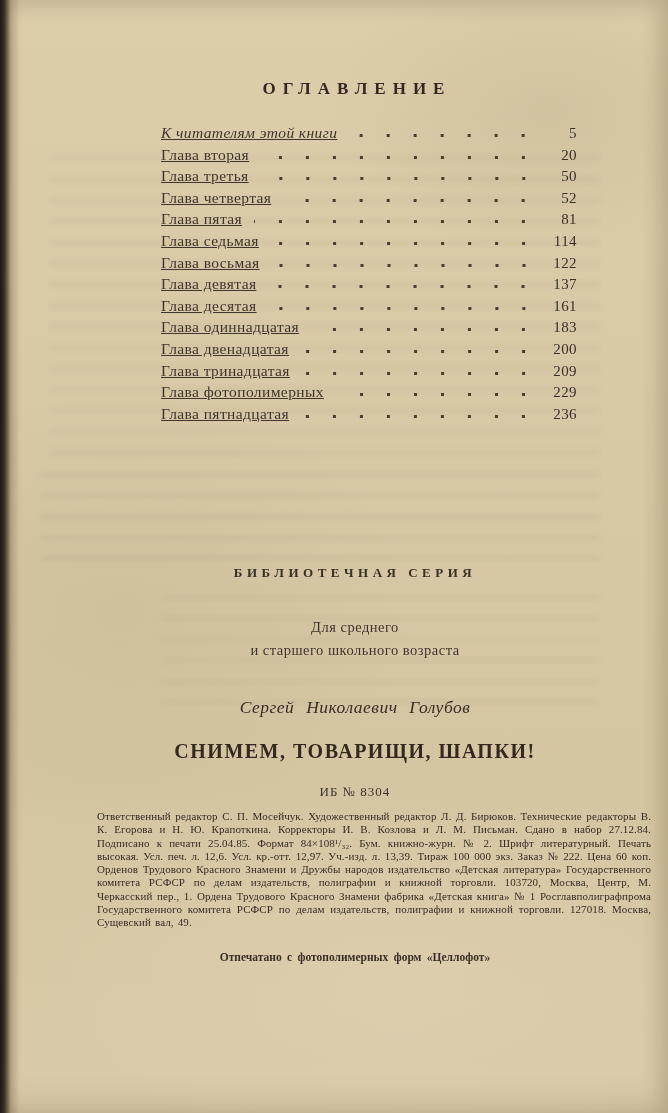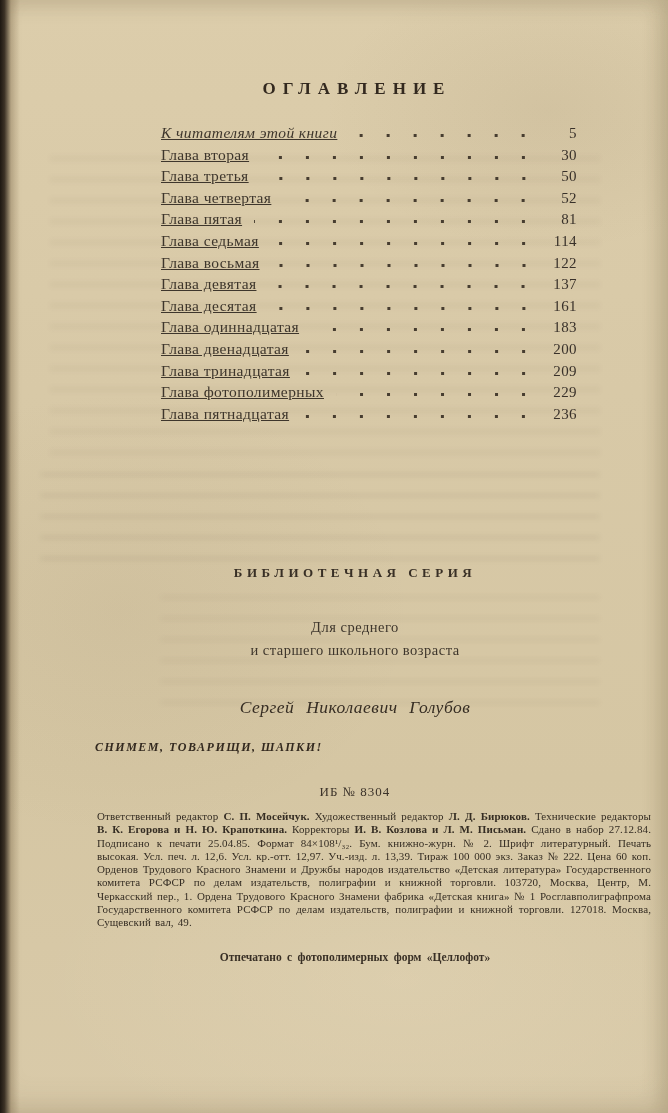--- a/index.html
+++ b/index.html
@@ -47,31 +47,31 @@
     top:565px;left:95px;width:520px;text-align:center;
     font-size:13px;font-weight:bold;letter-spacing:4.5px;color:#382f25;
   }
   .audience{top:616px;left:95px;width:520px;text-align:center;font-size:14.5px;line-height:23px;color:#3e362c;letter-spacing:.5px;}
 
   .author{
     top:697px;left:95px;width:520px;text-align:center;
     font-style:italic;font-size:17.5px;word-spacing:7px;letter-spacing:.5px;color:#362d23;
   }
   .book-title{
-    top:740px;left:95px;width:520px;
-    font-weight:bold;font-size:12px;letter-spacing:1.5px;color:#33291f;font-style:italic;
+    top:740px;left:95px;width:520px;text-align:center;
+    font-weight:bold;font-size:20px;letter-spacing:1.5px;color:#33291f;
   }
   .ib{top:784px;left:95px;width:520px;text-align:center;font-size:13px;letter-spacing:1px;color:#3c332a;}
 
   .colophon{
     top:810px;left:97px;width:554px;
     font-size:11px;line-height:13.3px;text-align:justify;
     color:#352d23;letter-spacing:.1px;word-spacing:1.2px;
   }
-  .colophon .b{font-weight:bold;}
+  .colophon .b{font-weight:normal;}
 
   .printed-note{
     top:951px;left:95px;width:520px;text-align:center;
     font-weight:bold;font-size:11.5px;word-spacing:2.5px;color:#382f25;
   }
 </style>
 </head>
 <body>
 
 <div class="page">
@@ -85,21 +85,21 @@
 
   <div class="sectioned toc-list">
       <div class="toc-row italic">
         <span class="toc-label">К читателям этой книги</span>
         <span class="dots"></span>
         <span class="pagenum">5</span>
       </div>
       <div class="toc-row">
         <span class="toc-label">Глава вторая</span>
         <span class="dots"></span>
-        <span class="pagenum">30</span>
+        <span class="pagenum">20</span>
       </div>
       <div class="toc-row">
         <span class="toc-label">Глава третья</span>
         <span class="dots"></span>
         <span class="pagenum">50</span>
       </div>
       <div class="toc-row">
         <span class="toc-label">Глава четвертая</span>
         <span class="dots"></span>
         <span class="pagenum">52</span>

